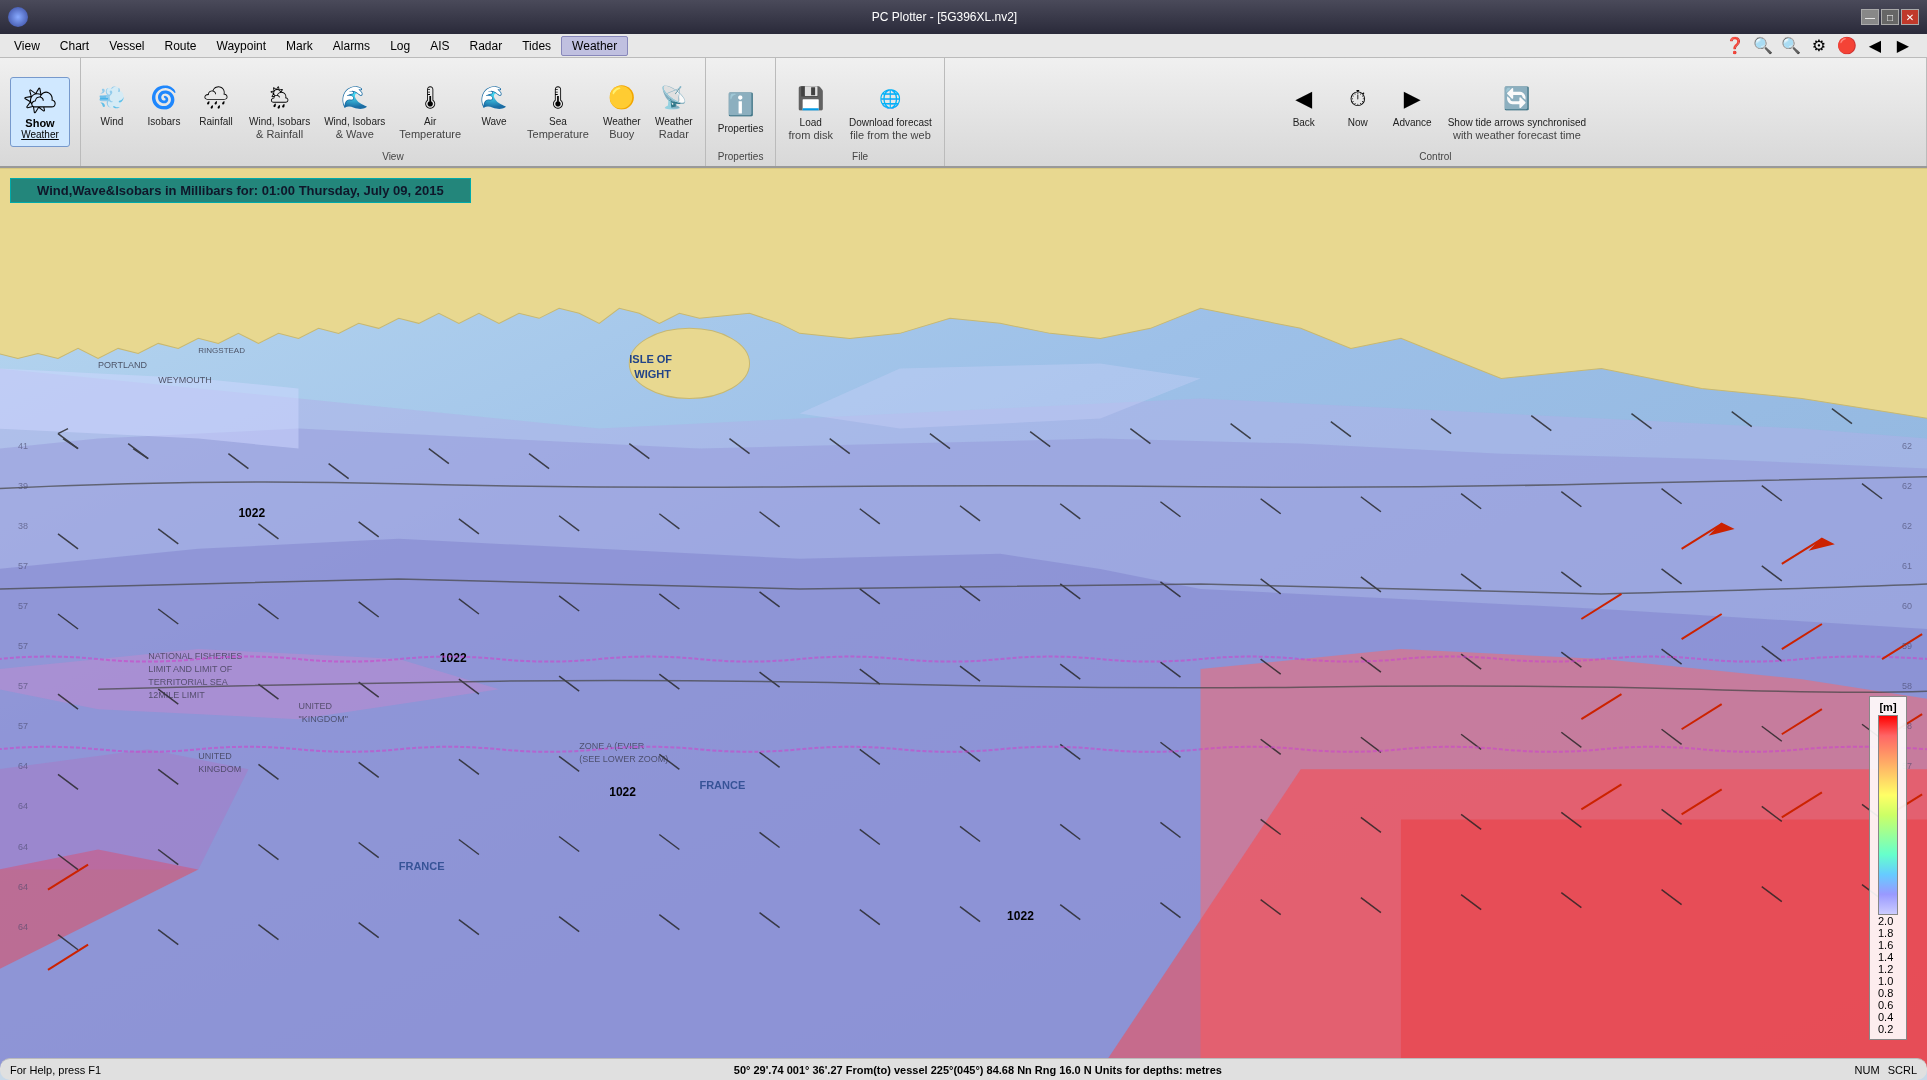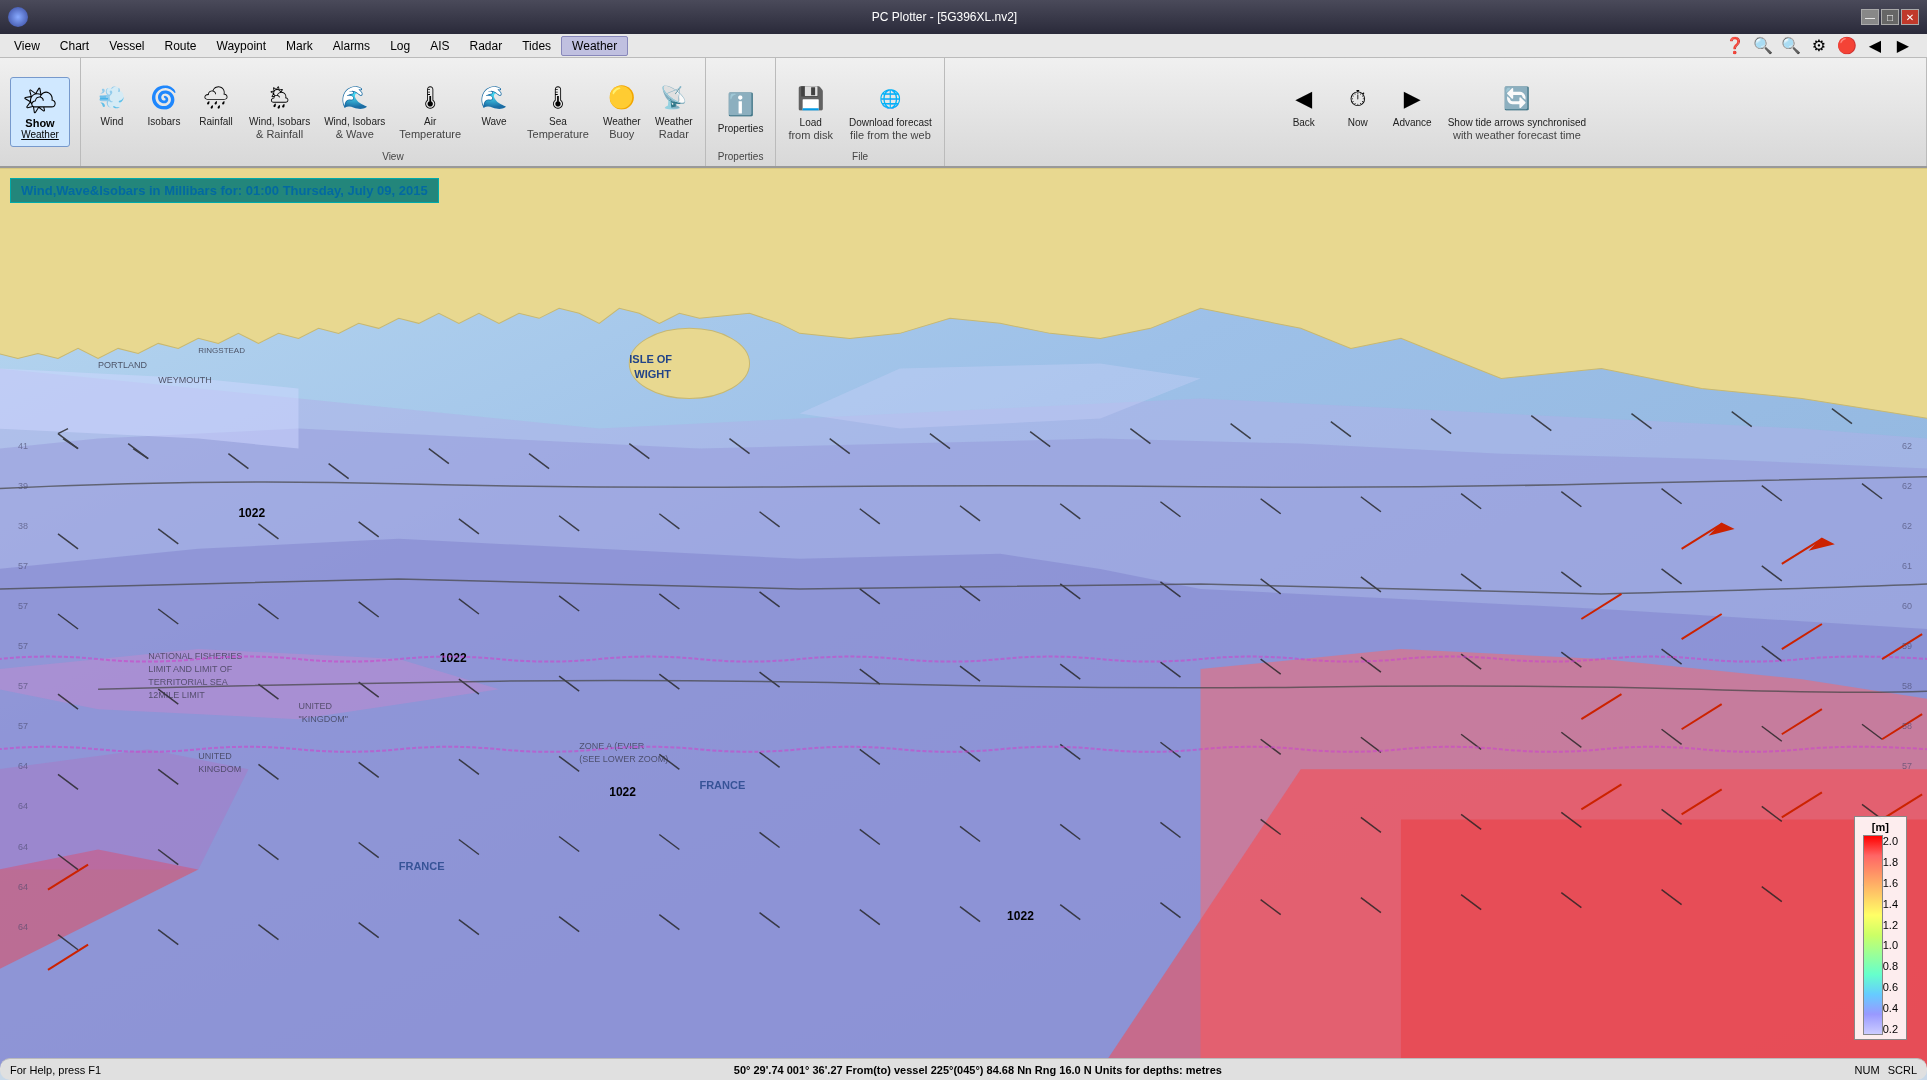--- a/index.html
+++ b/index.html
@@ -109,22 +109,22 @@
       height: calc(1080px - 22px - 24px - 110px - 22px);
       overflow: hidden;
     }
 
     
     #weather-info {
       position: absolute;
       top: 10px;
       left: 10px;
       background: rgba(0, 120, 120, 0.85);
-      color: #0369a1;
-      padding: 4px 10px;
+      color: #0f172a;
+      padding: 4px 26px;
       font-size: 13px;
       font-weight: bold;
       border: 1px solid #00aaaa;
       z-index: 100;
     }
 
     
     #color-scale {
       position: absolute;
       right: 20px;
@@ -329,20 +329,21 @@
       <div class="tool-btn">
         <span class="icon">▶</span>
         <span class="label">Advance</span>
       </div>
       <div class="tool-btn" style="min-width:120px;">
         <span class="icon">🔄</span>
         <span class="label">Show tide arrows synchronised</span>
         <span class="sublabel">with weather forecast time</span>
       </div>
     </div>
+    <div class="toolbar-group-label">Control</div>
   </div>
 </div>
 
 <div id="map-area">
 
   <svg id="map-canvas" viewBox="0 0 1927 900" preserveAspectRatio="xMidYMid slice">
 
     <defs>
       <linearGradient id="seaGrad" x1="0" y1="0" x2="1" y2="1">
         <stop offset="0%" stop-color="#b8d8f0"></stop>
@@ -626,21 +627,21 @@
     <text x="1900" y="600" font-size="9" fill="#446" opacity="0.6">57</text>
   </svg>
 
   <div id="weather-info">
     <span>Wind,Wave&amp;Isobars in Millibars for: 01:00 Thursday, July 09, 2015</span>
   </div>
 
   <div id="color-scale">
     <div style="display:flex;flex-direction:column;align-items:center;">
       <div style="font-size:11px;font-weight:bold;margin-bottom:2px;">[m]</div>
-      <div style="display:flex;flex-direction:row;align-items:stretch;">
+      <div style="display:flex;flex-direction:column;align-items:stretch;">
         <div id="scale-bar"></div>
         <div id="scale-labels">
           <span>2.0</span>
           <span>1.8</span>
           <span>1.6</span>
           <span>1.4</span>
           <span>1.2</span>
           <span>1.0</span>
           <span>0.8</span>
           <span>0.6</span>

